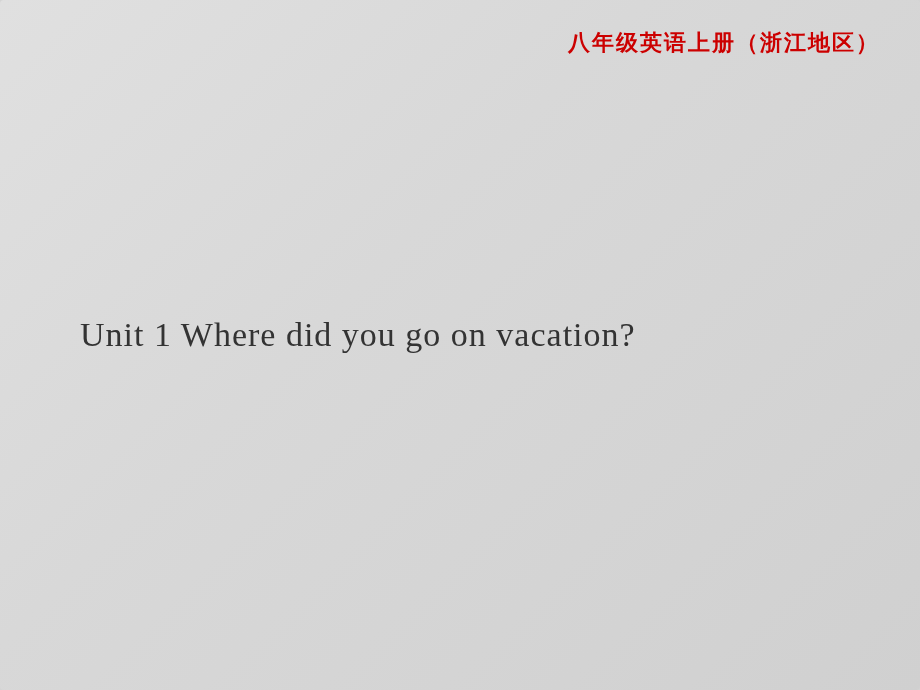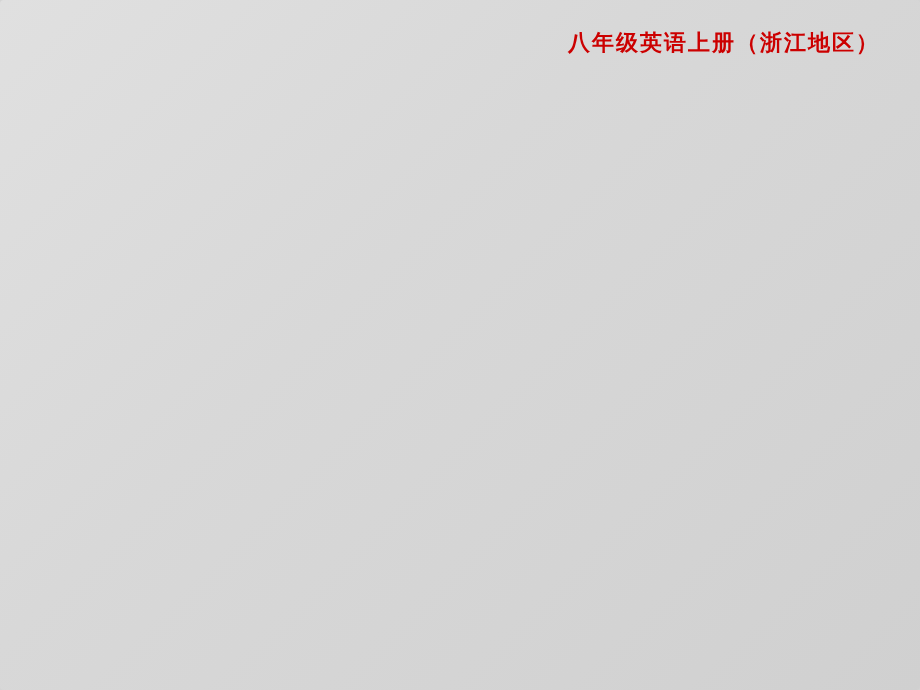--- a/index.html
+++ b/index.html
@@ -73,16 +73,17 @@
   </style>
 </head>
 <body>
 
 <div class="slide">
 
   <div class="top-label">八年级英语上册（浙江地区）</div>
 
   <div class="main-content">
 
+    <div class="unit-title">Unit 1    Where did you go on vacation?</div>
 
 
   </div>
 </div>
 
 </body></html>

